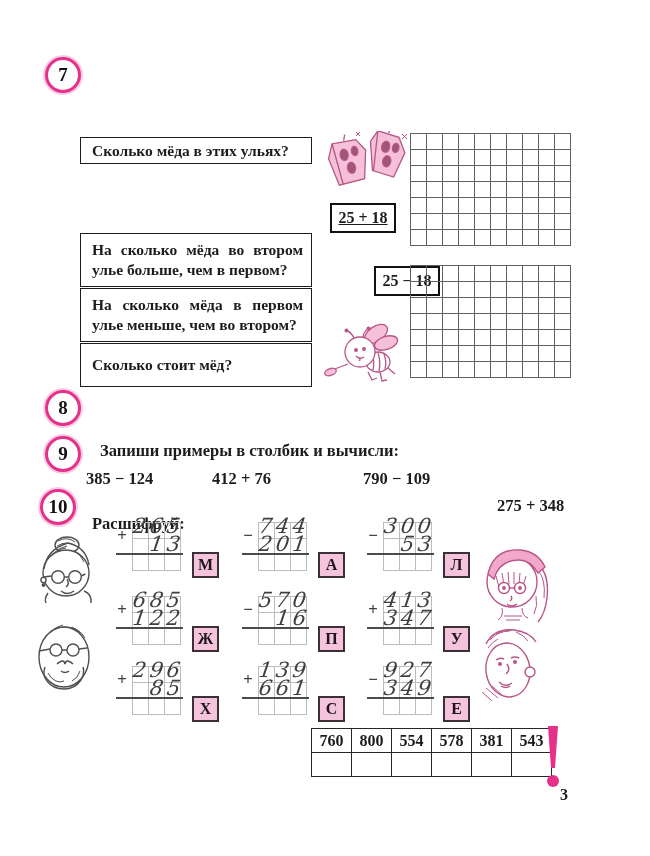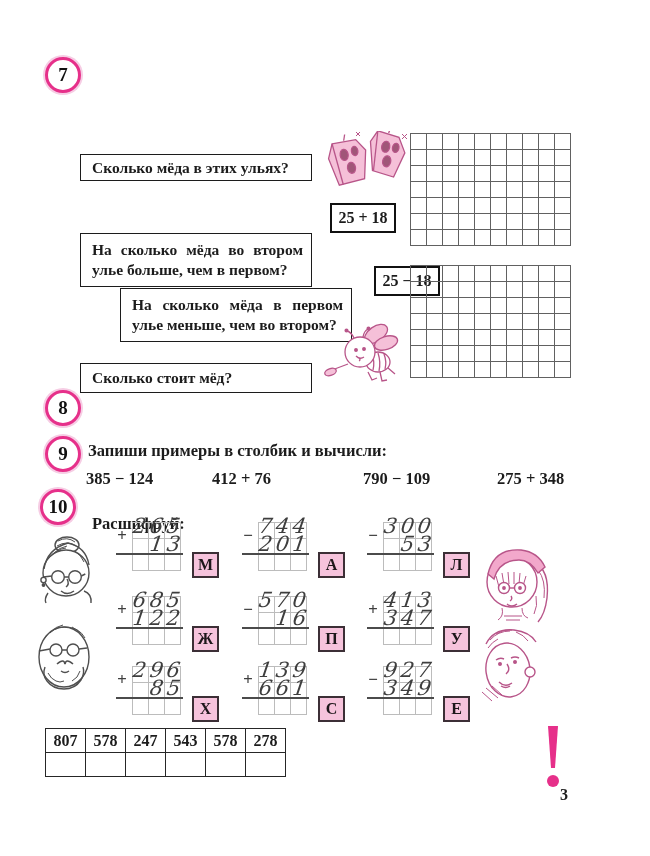--- a/index.html
+++ b/index.html
@@ -58,30 +58,30 @@
   .pageno{position:absolute;left:560px;top:786px;font-size:16px;font-weight:600;}
   .illus{position:absolute;}
 </style>
 </head>
 <body>
 
 <div class="page">
 
   <div class="pnum" style="left:45px;top:57px;">7</div>
 
-  <div class="qbox" style="top:154px;height:27px;">
+  <div class="qbox" style="top:137px;height:27px;">
     <span>Сколько мёда в этих ульях?</span>
     </div>
   <div class="qbox" style="top:233px;height:54px;">
     <span>На сколько мёда во втором улье больше, чем в первом?</span>
     </div>
-  <div class="qbox" style="top:288px;height:54px;margin-left:40px;">
+  <div class="qbox" style="top:288px;height:54px;">
     <span>На сколько мёда в первом улье меньше, чем во втором?</span>
     </div>
-  <div class="qbox" style="top:363px;height:30px;">
+  <div class="qbox" style="top:343px;height:44px;">
     <span>Сколько стоит мёд?</span>
     </div>
 
   <svg class="illus" style="left:326px;top:131px;" width="84" height="62" viewBox="0 0 84 62">
     <g stroke="#b85589" stroke-width="1.3" fill="#f5c0d8">
       <g transform="translate(4,10) rotate(-10 20 24)">
         <polygon points="6,0 30,0 38,12 32,40 6,42 0,14"></polygon>
         <path d="M6,0 L10,42" fill="none"></path>
         <ellipse cx="16" cy="13" rx="4" ry="5.5" fill="#a05678"></ellipse>
         <ellipse cx="27" cy="11" rx="3.2" ry="4.6" fill="#a05678"></ellipse>
@@ -93,21 +93,21 @@
         <path d="M5,0 L9,40" fill="none"></path>
         <ellipse cx="16" cy="14" rx="4" ry="5.5" fill="#a05678"></ellipse>
         <ellipse cx="26" cy="13" rx="3.2" ry="4.6" fill="#a05678"></ellipse>
         <ellipse cx="20" cy="28" rx="4" ry="5.5" fill="#a05678"></ellipse>
         <path d="M16,0 l1,-6" fill="none"></path>
       </g>
       <path d="M76,3 l5,5 M81,3 l-5,5 M30,1 l4,4 M34,1 l-4,4" fill="none" stroke-width="1"></path>
     </g>
   </svg>
 
-  <div class="exprbox" style="top:203px;">25 + 18</div>
+  <div class="exprbox" style="top:203px;text-decoration:underline;">25 + 18</div>
   <div class="exprbox" style="top:266px;margin-left:44px;">25 − 18</div>
 
   <div class="biggrid" style="top:133px;"></div>
   <div class="biggrid" style="top:265px;"></div>
 
   <svg class="illus" style="left:322px;top:318px;" width="88" height="70" viewBox="0 0 88 70">
     <g stroke="#b85589" stroke-width="1.3" fill="none">
       <ellipse cx="54" cy="16" rx="13" ry="7.5" transform="rotate(-35 54 16)" fill="#f5c0d8"></ellipse>
       <ellipse cx="64" cy="25" rx="12" ry="6.5" transform="rotate(-18 64 25)" fill="#f5c0d8"></ellipse>
       <ellipse cx="56" cy="44" rx="12" ry="10" fill="#fff"></ellipse>
@@ -122,25 +122,25 @@
       <path d="M34,38 q4,4 8,1 M37,40 q2,2 0,3"></path>
       <path d="M26,46 L10,52"></path>
       <ellipse cx="8.5" cy="54" rx="6" ry="3.4" transform="rotate(-20 8.5 54)" fill="#f5c0d8"></ellipse>
       <path d="M46,54 l4,8 l5,-2 M58,54 l2,9 l5,-1 M66,50 l7,6"></path>
     </g>
   </svg>
 
   <div class="pnum" style="left:45px;top:390px;">8</div>
 
   <div class="pnum" style="left:45px;top:436px;">9</div>
-  <div class="ptext" style="left:88px;top:441px;text-align:center;">Запиши примеры в столбик и вычисли:</div>
+  <div class="ptext" style="left:100px;top:441px;text-align:center;">Запиши примеры в столбик и вычисли:</div>
   <div class="ptext" style="left:86px;top:469px;">385 − 124</div>
   <div class="ptext" style="left:212px;top:469px;">412 + 76</div>
   <div class="ptext" style="left:363px;top:469px;">790 − 109</div>
-  <div class="ptext" style="left:497px;top:469px;">275 + 348</div>
+  <div class="ptext" style="left:497px;top:496px;">275 + 348</div>
 
   <div class="pnum" style="left:40px;top:489px;text-align:center;">10</div>
   <div class="ptext" style="left:92px;top:514px;">Расшифруй:</div>
 
   <svg class="illus" style="left:20px;top:533px;" width="98" height="170" viewBox="0 0 98 170">
     <g stroke="#4f4f4f" stroke-width="1.4" fill="#fff">
       <ellipse cx="47" cy="12" rx="12" ry="8"></ellipse>
       <path d="M38,8 q9,-5 17,1 M37,13 q10,-6 19,0" fill="none" stroke-width="1"></path>
       <circle cx="46" cy="40" r="23"></circle>
       <path d="M24,36 q3,-20 24,-26 q18,4 21,22" fill="none"></path>
@@ -252,29 +252,29 @@
       <ellipse cx="42" cy="52" rx="22" ry="27" transform="rotate(-8 42 52)"></ellipse>
       <circle cx="64" cy="54" r="5"></circle>
       <path d="M30,42 q4,-3 8,-1 M45,40 q4,-2 8,0" fill="none"></path>
       <circle cx="34" cy="46" r="1.3" fill="#b85589"></circle>
         <circle cx="49" cy="44" r="1.3" fill="#b85589"></circle>
       <path d="M41,46 q4,6 -1,10 M33,64 q6,6 13,1 M35,68 q5,3 9,0" fill="none"></path>
       <path d="M16,74 l10,9 M20,70 l12,10 M26,68 l10,9" fill="none" stroke-width="1"></path>
     </g>
   </svg>
 
-  <table class="anstable" style="left:45px;">
+  <table class="anstable" style="left:311px;">
     <tbody>
         <tr>
-      <td>807</td>
+      <td>760</td>
+      <td>800</td>
+      <td>554</td>
       <td>578</td>
-      <td>247</td>
+      <td>381</td>
       <td>543</td>
-      <td>578</td>
-      <td>278</td>
     </tr>
     <tr>
       <td></td>
           <td></td>
       <td></td>
           <td></td>
       <td></td>
           <td></td>
     </tr>
   </tbody>

